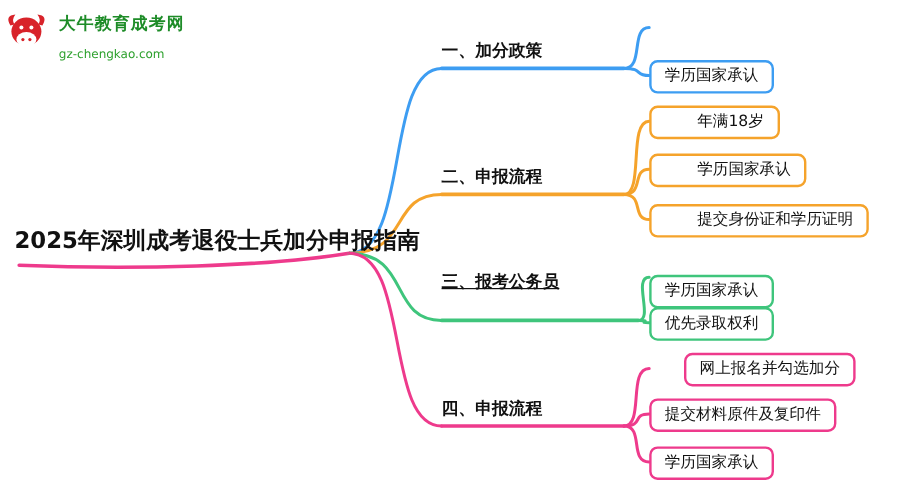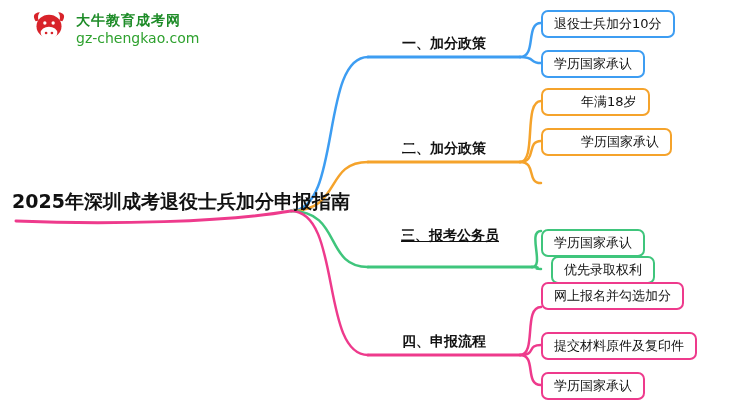--- a/index.html
+++ b/index.html
@@ -5,36 +5,36 @@
   html,body{margin:0;padding:0;background:#ffffff;}
   .stage{
     position:relative;width:750px;height:410px;overflow:hidden;
     background:#ffffff;
     font-family:"DejaVu Sans","Liberation Sans",sans-serif;
     color:#1a1a1a;
   }
   svg.connectors{position:absolute;left:0;top:0;width:750px;height:410px;}
 
   
-  .logo{position:absolute;left:28px;top:8px;display:flex;align-items:flex-start;gap:6px;}
+  .logo{position:absolute;left:1px;top:8px;display:flex;align-items:flex-start;gap:6px;}
   .logo .bull{width:42px;height:40px;flex:0 0 auto;}
   .logo-text{display:flex;flex-direction:column;line-height:1.15;padding-top:4px;}
   .logo-title{font-size:14px;font-weight:bold;color:#1e8c28;letter-spacing:1px;}
-  .logo-sub{font-size:14px;color:#2ea12e;margin-top:2px;}
+  .logo-sub{font-size:10px;color:#2ea12e;margin-top:12px;}
 
   
   .root{
     position:absolute;left:12px;top:190px;width:280px;height:22px;
     font-size:19px;font-weight:600;color:#111;text-align:left;
     line-height:22px;white-space:nowrap;
   }
 
   
   .branch-label{
-    position:absolute;height:22px;line-height:22px;text-align:center;
+    position:absolute;height:22px;line-height:22px;text-align:left;
     font-size:14px;font-weight:600;color:#111;white-space:nowrap;
   }
   .bl1{left:368px;top:32px;width:152px;}
   .bl2{left:368px;top:137px;width:152px;}
   .bl3{left:368px;top:224px;width:164px;text-decoration:underline;}
   .bl4{left:368px;top:330px;width:152px;}
 
   
   .leaf{
     position:absolute;left:541px;height:20px;line-height:20px;
@@ -93,30 +93,30 @@
     </svg>
     <div class="logo-text">
       <span class="logo-title">大牛教育成考网</span>
       <span class="logo-sub">gz-chengkao.com</span>
     </div>
   </div>
 
   <div class="root">2025年深圳成考退役士兵加分申报指南</div>
 
   <div class="branch-label bl1">一、加分政策</div>
-  <div class="branch-label bl2">二、加分政策</div>
+  <div class="branch-label bl2">二、申报流程</div>
   <div class="branch-label bl3">三、报考公务员</div>
   <div class="branch-label bl4">四、申报流程</div>
 
-  <div class="leaf c-blue" style="top:10px;">退役士兵加分10分</div>
   <div class="leaf c-blue" style="top:50px;">学历国家承认</div>
 
   <div class="leaf c-orange" style="top:88px;">年满18岁</div>
   <div class="leaf c-orange" style="top:128px;">学历国家承认</div>
+  <div class="leaf c-orange" style="top:170px;">提交身份证和学历证明</div>
 
   <div class="leaf c-green" style="top:229px;">学历国家承认</div>
-  <div class="leaf c-green" style="top:256px;margin-left:10px;">优先录取权利</div>
+  <div class="leaf c-green" style="top:256px;">优先录取权利</div>
 
-  <div class="leaf c-pink" style="top:282px;">网上报名并勾选加分</div>
+  <div class="leaf c-pink" style="top:294px;margin-left:29px;">网上报名并勾选加分</div>
   <div class="leaf c-pink" style="top:332px;">提交材料原件及复印件</div>
   <div class="leaf c-pink" style="top:372px;">学历国家承认</div>
 
 </div>
 
 </body></html>

